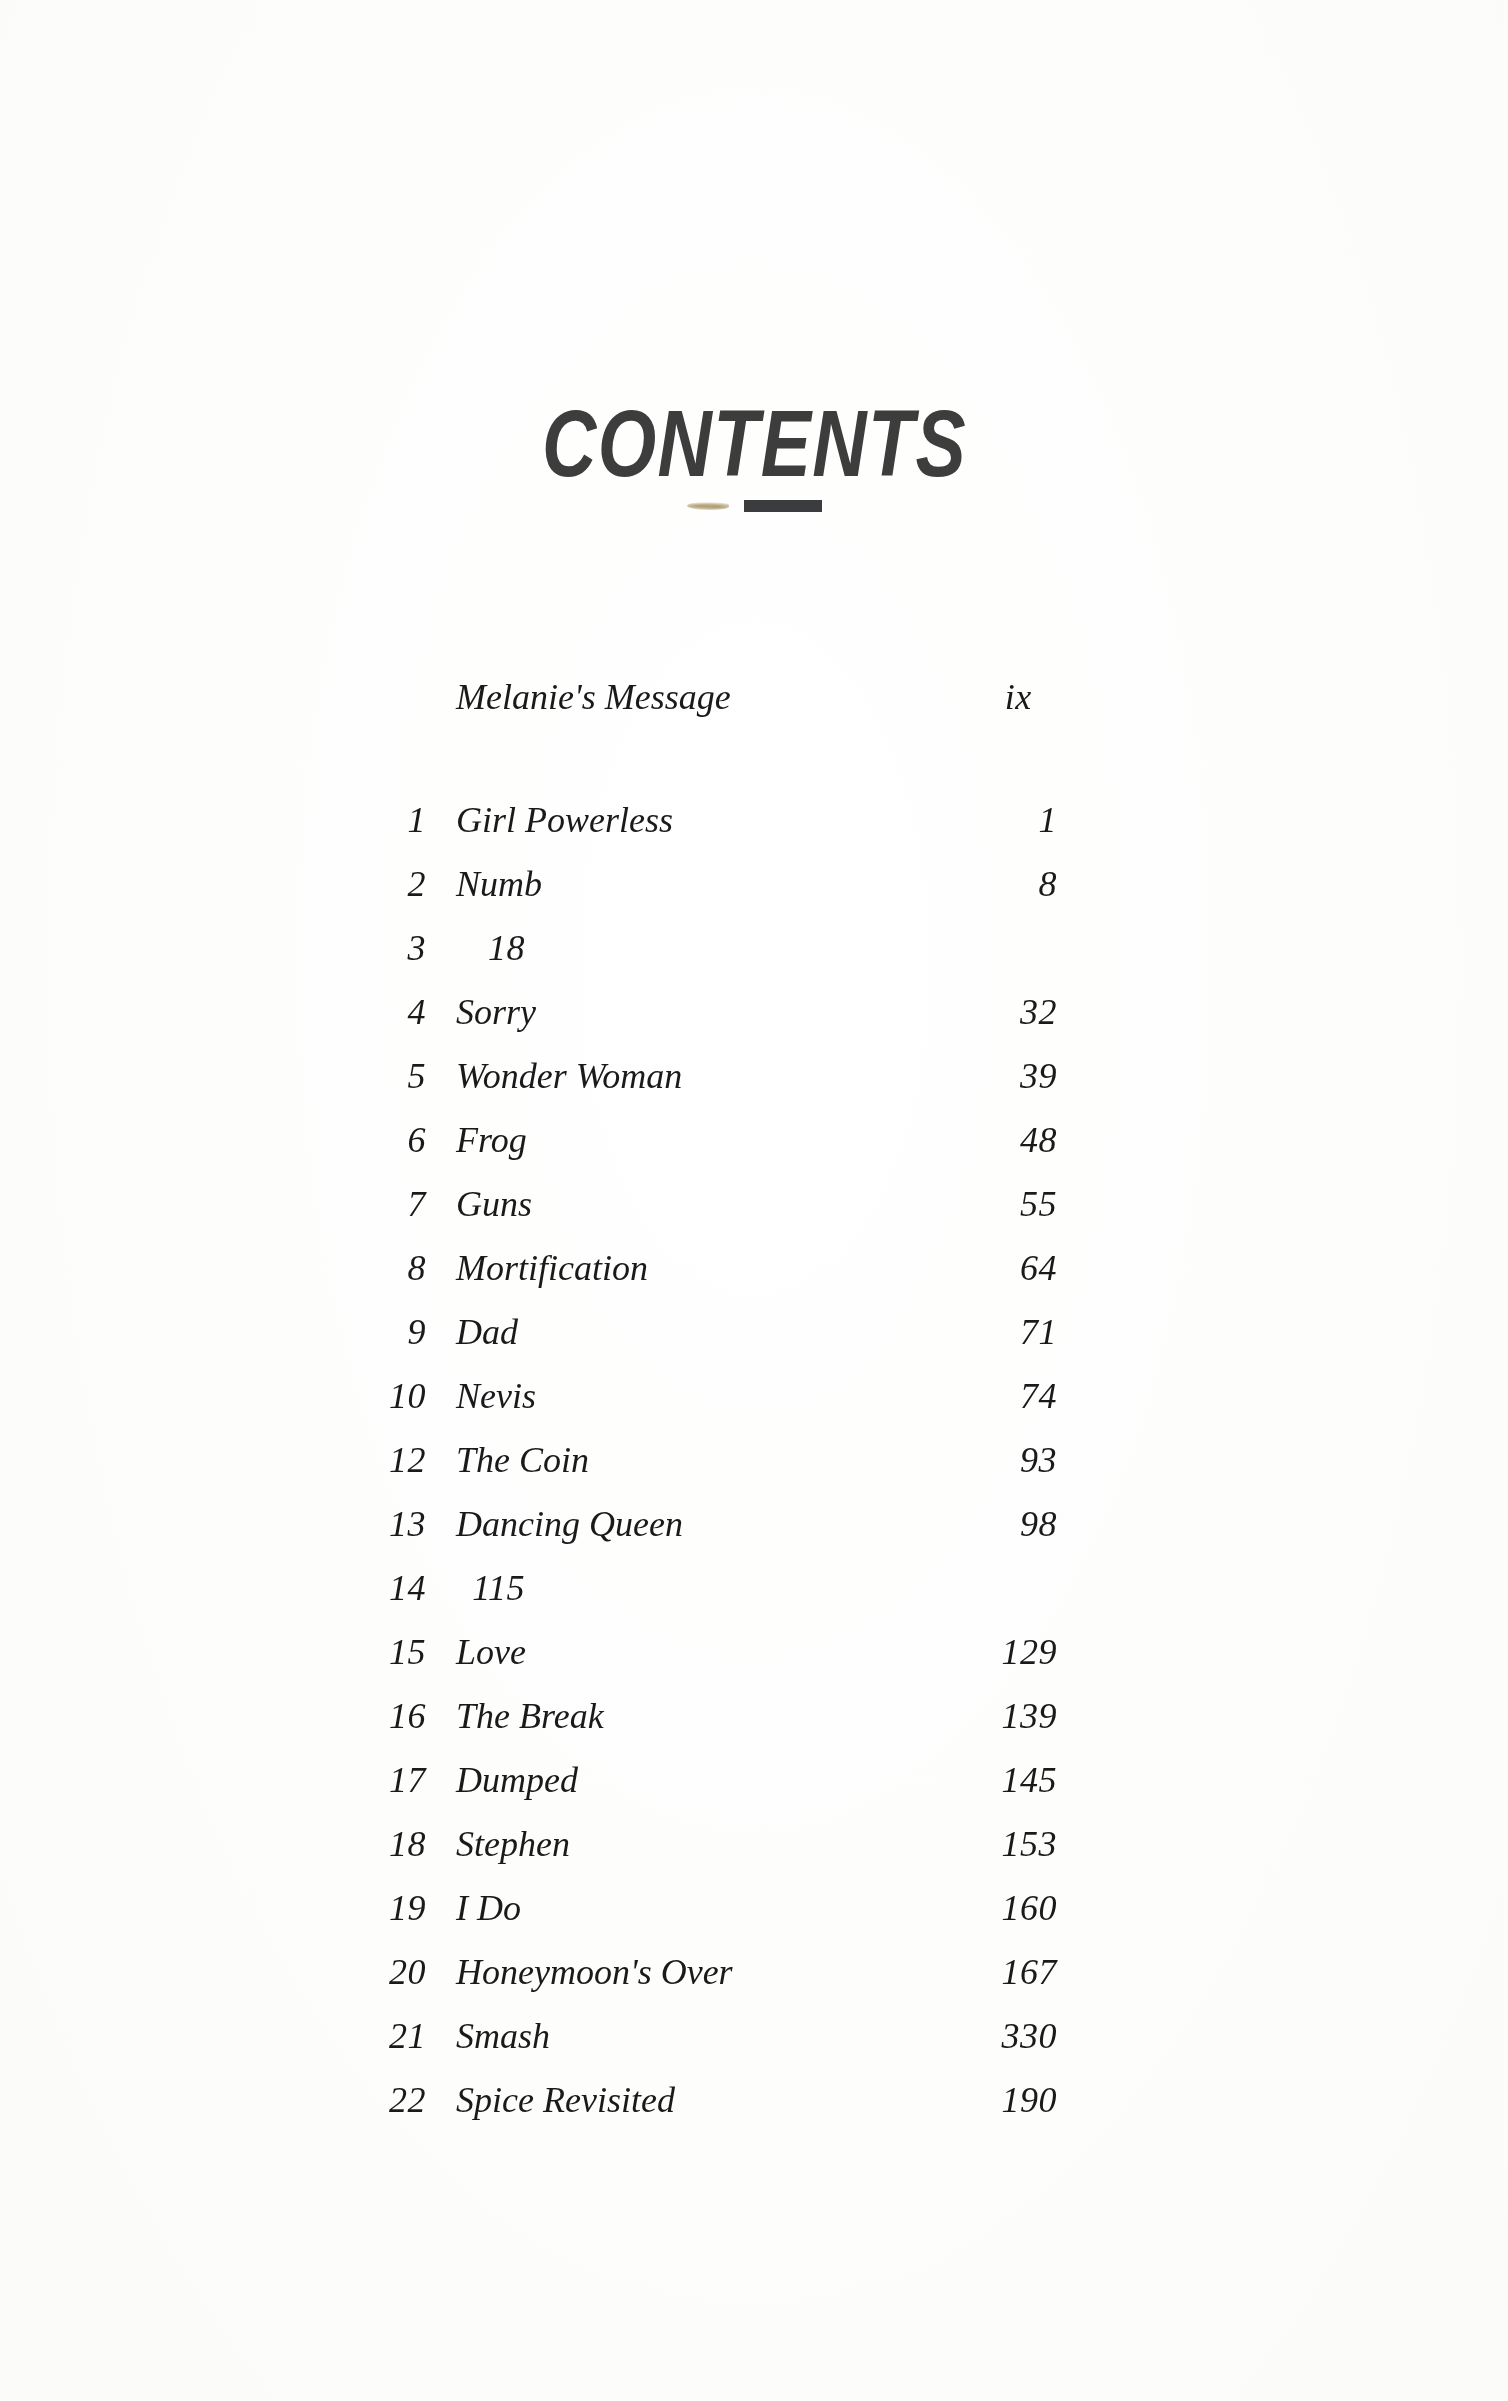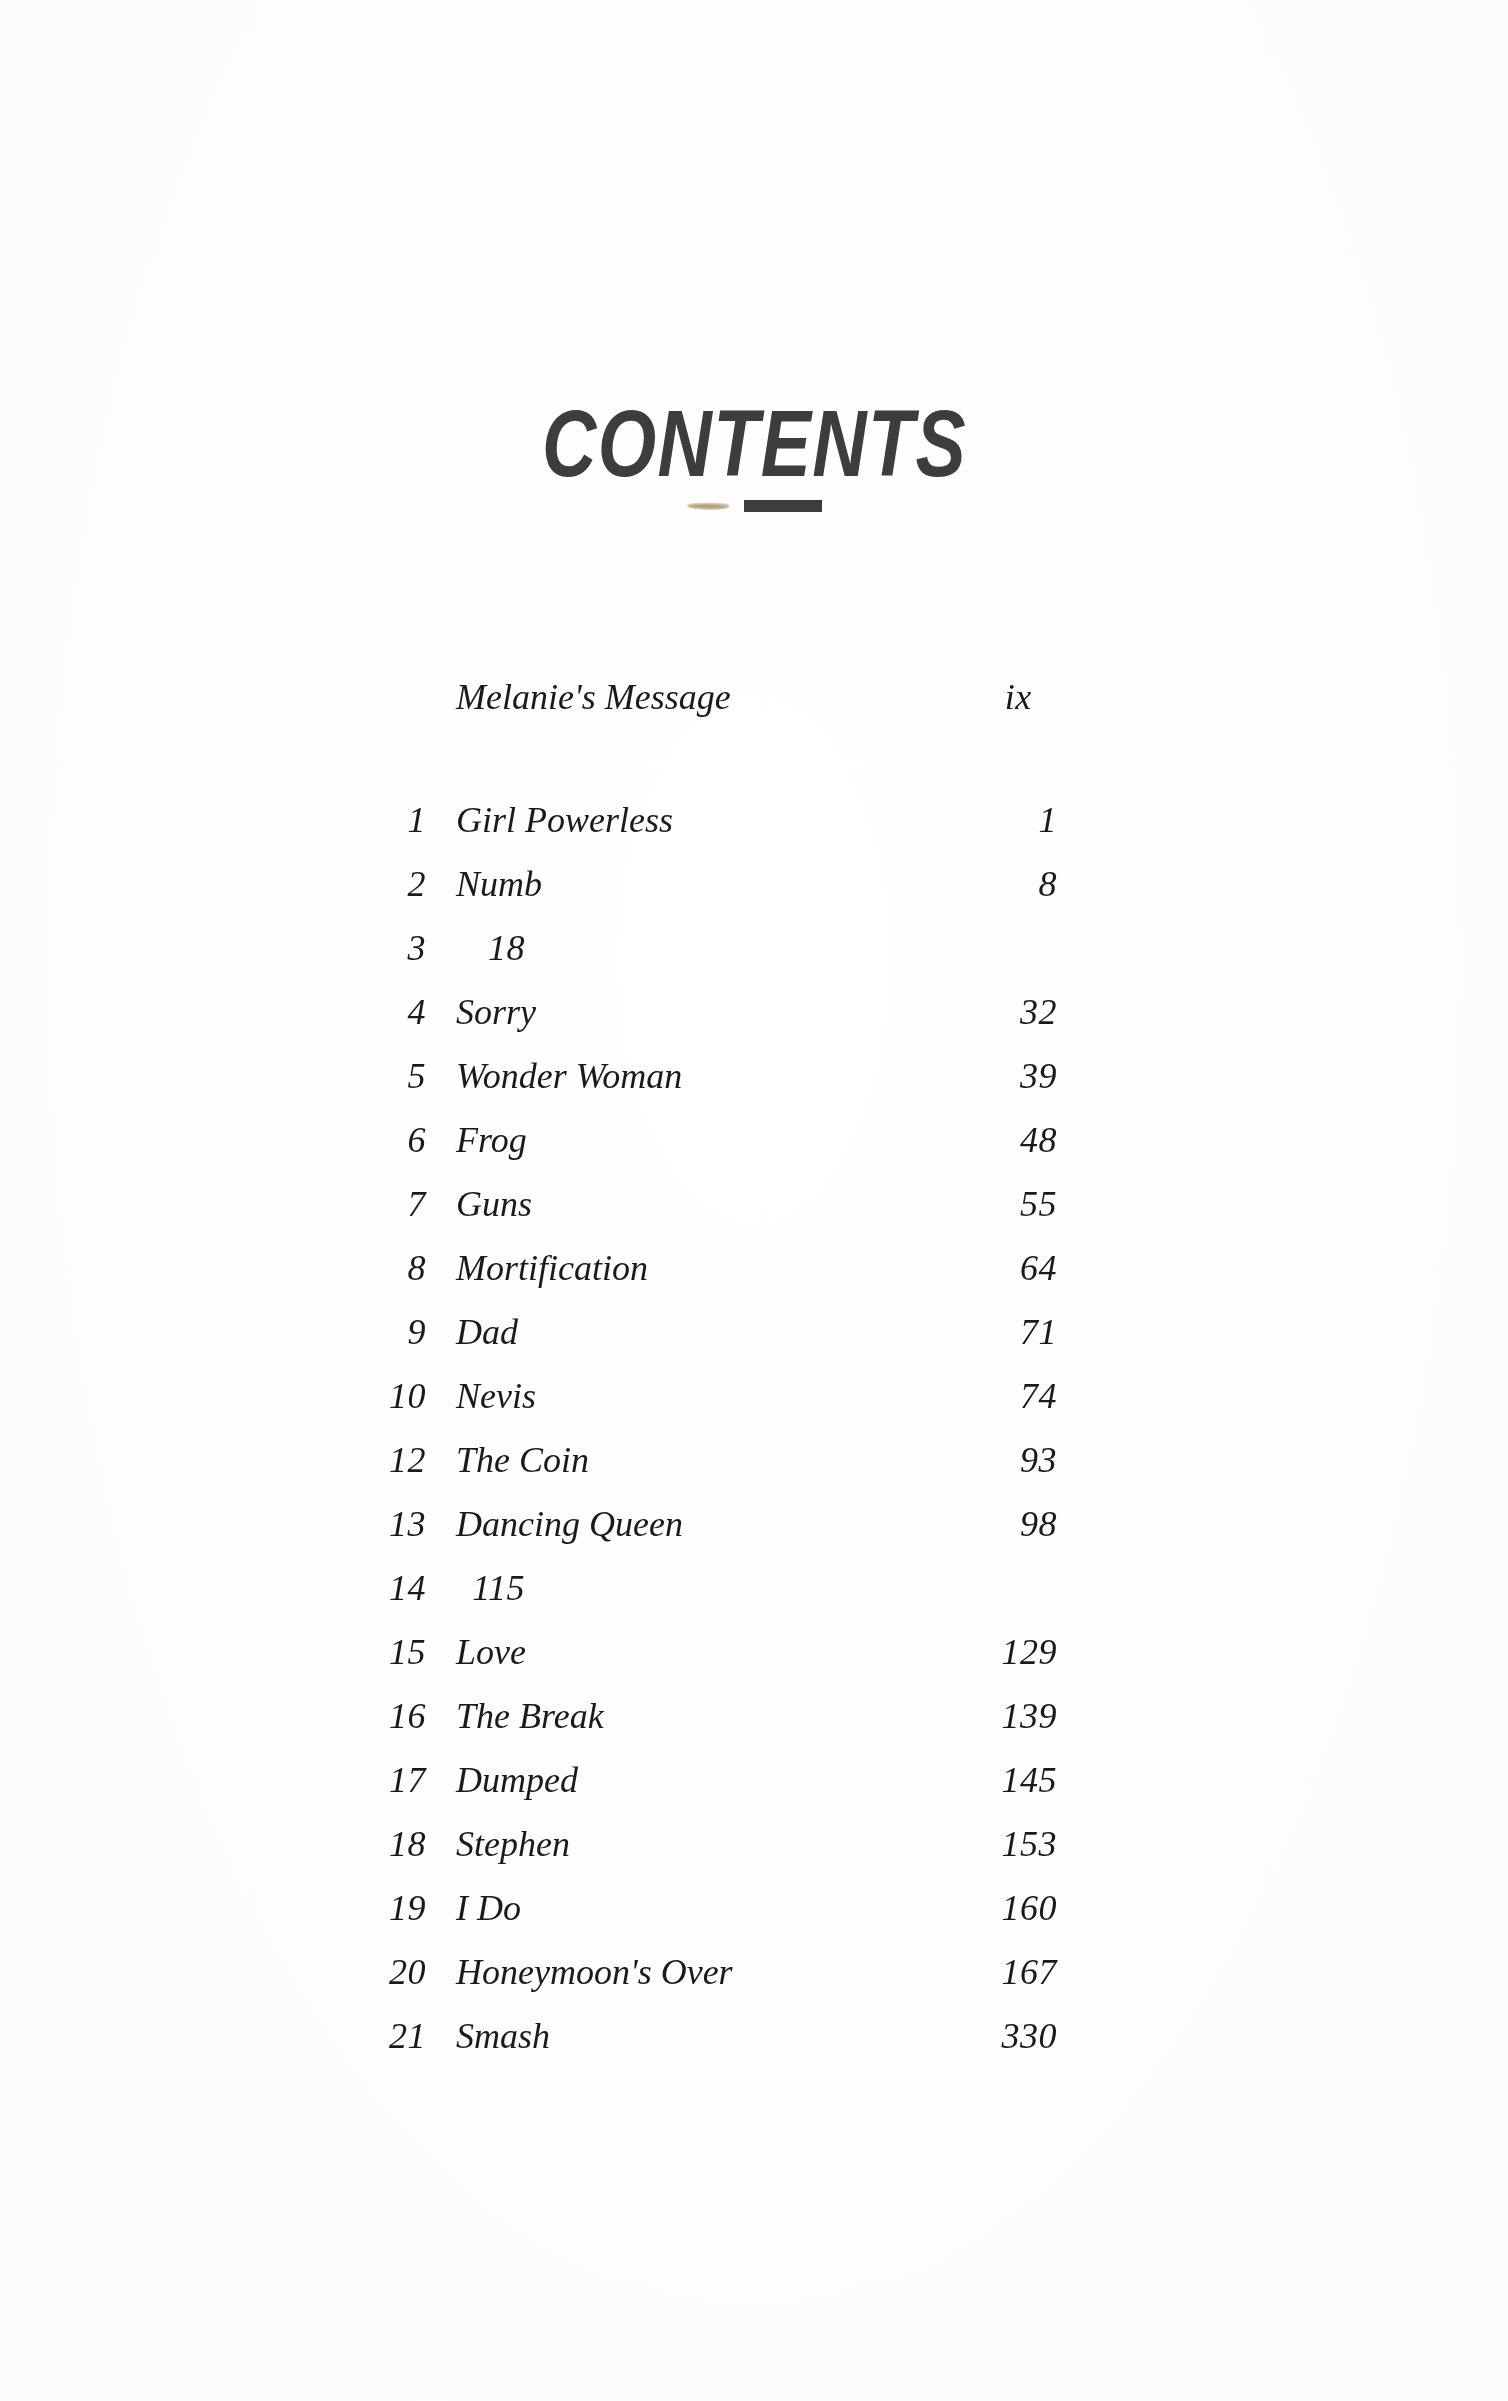--- a/index.html
+++ b/index.html
@@ -230,16 +230,21 @@
       <div class="chapter-row">
         <span class="chapter-number">20</span>
         <span class="chapter-title">Honeymoon's Over</span>
         <span class="chapter-page">167</span>
       </div>
       <div class="chapter-row">
         <span class="chapter-number">21</span>
         <span class="chapter-title">Smash</span>
         <span class="chapter-page">330</span>
       </div>
+      <div class="chapter-row">
+        <span class="chapter-number">22</span>
+        <span class="chapter-title">Spice Revisited</span>
+        <span class="chapter-page">190</span>
+      </div>
     </div>
 
 </div>
 
 
 </body></html>

